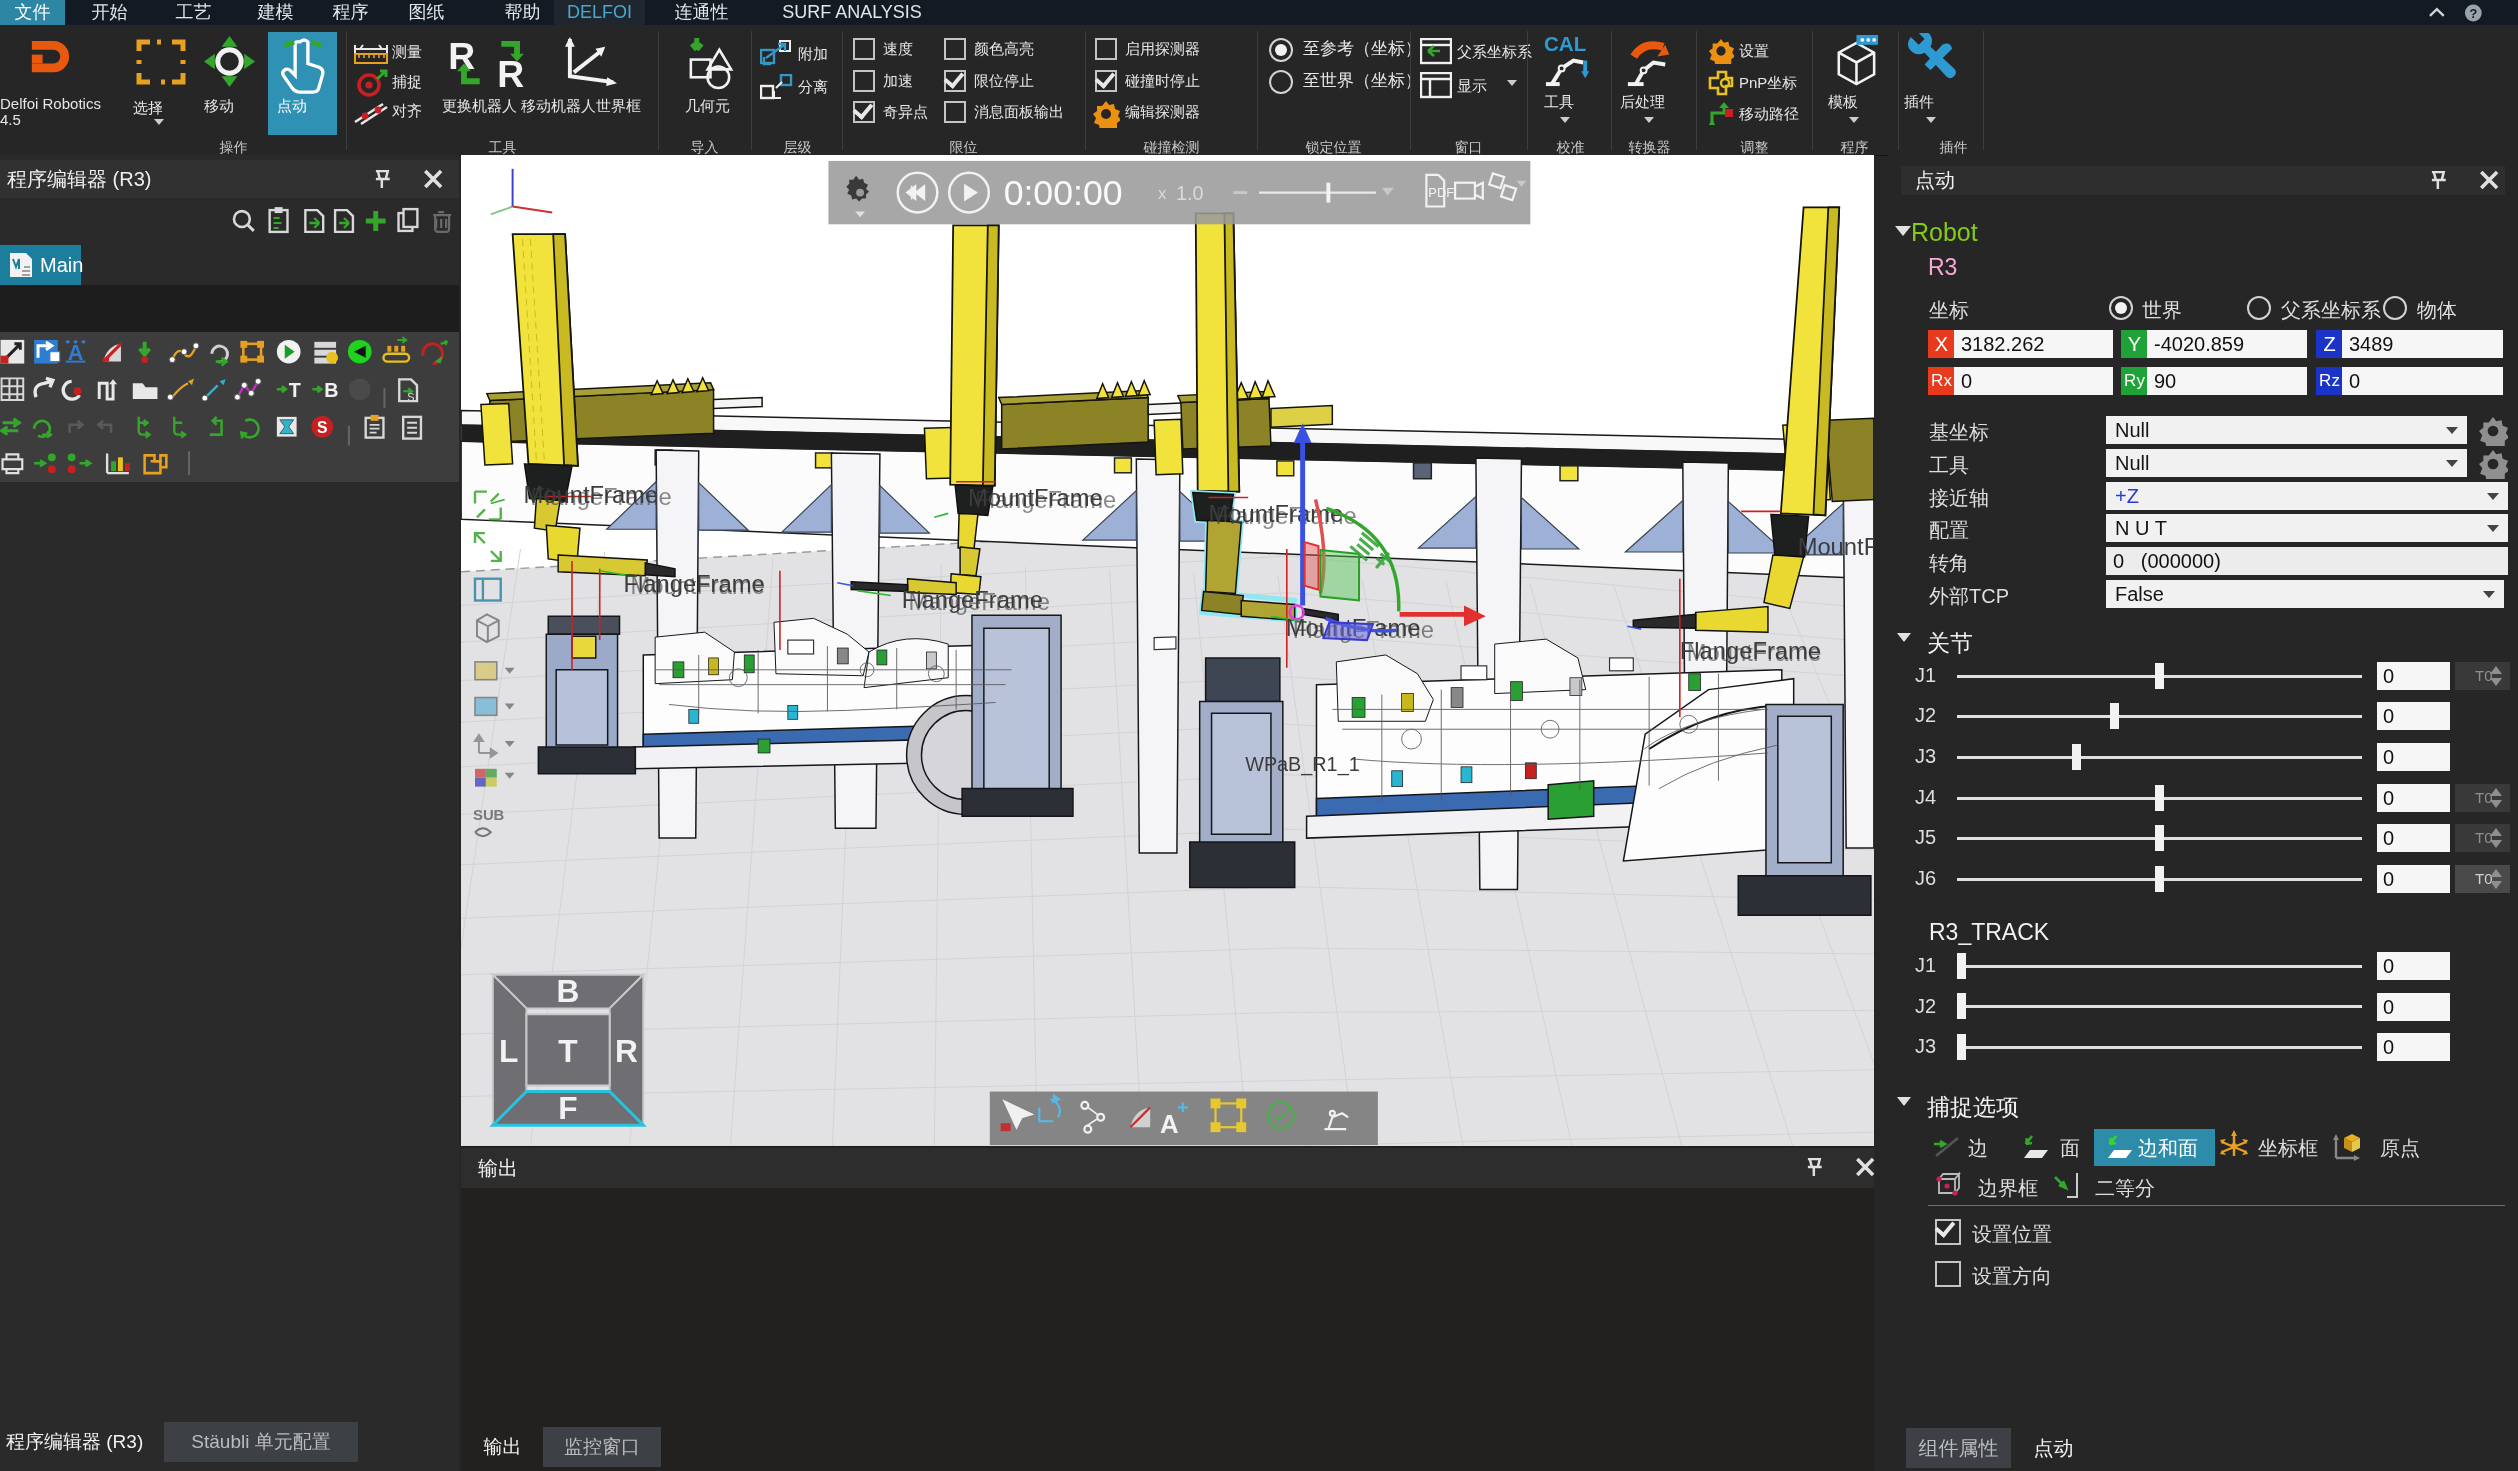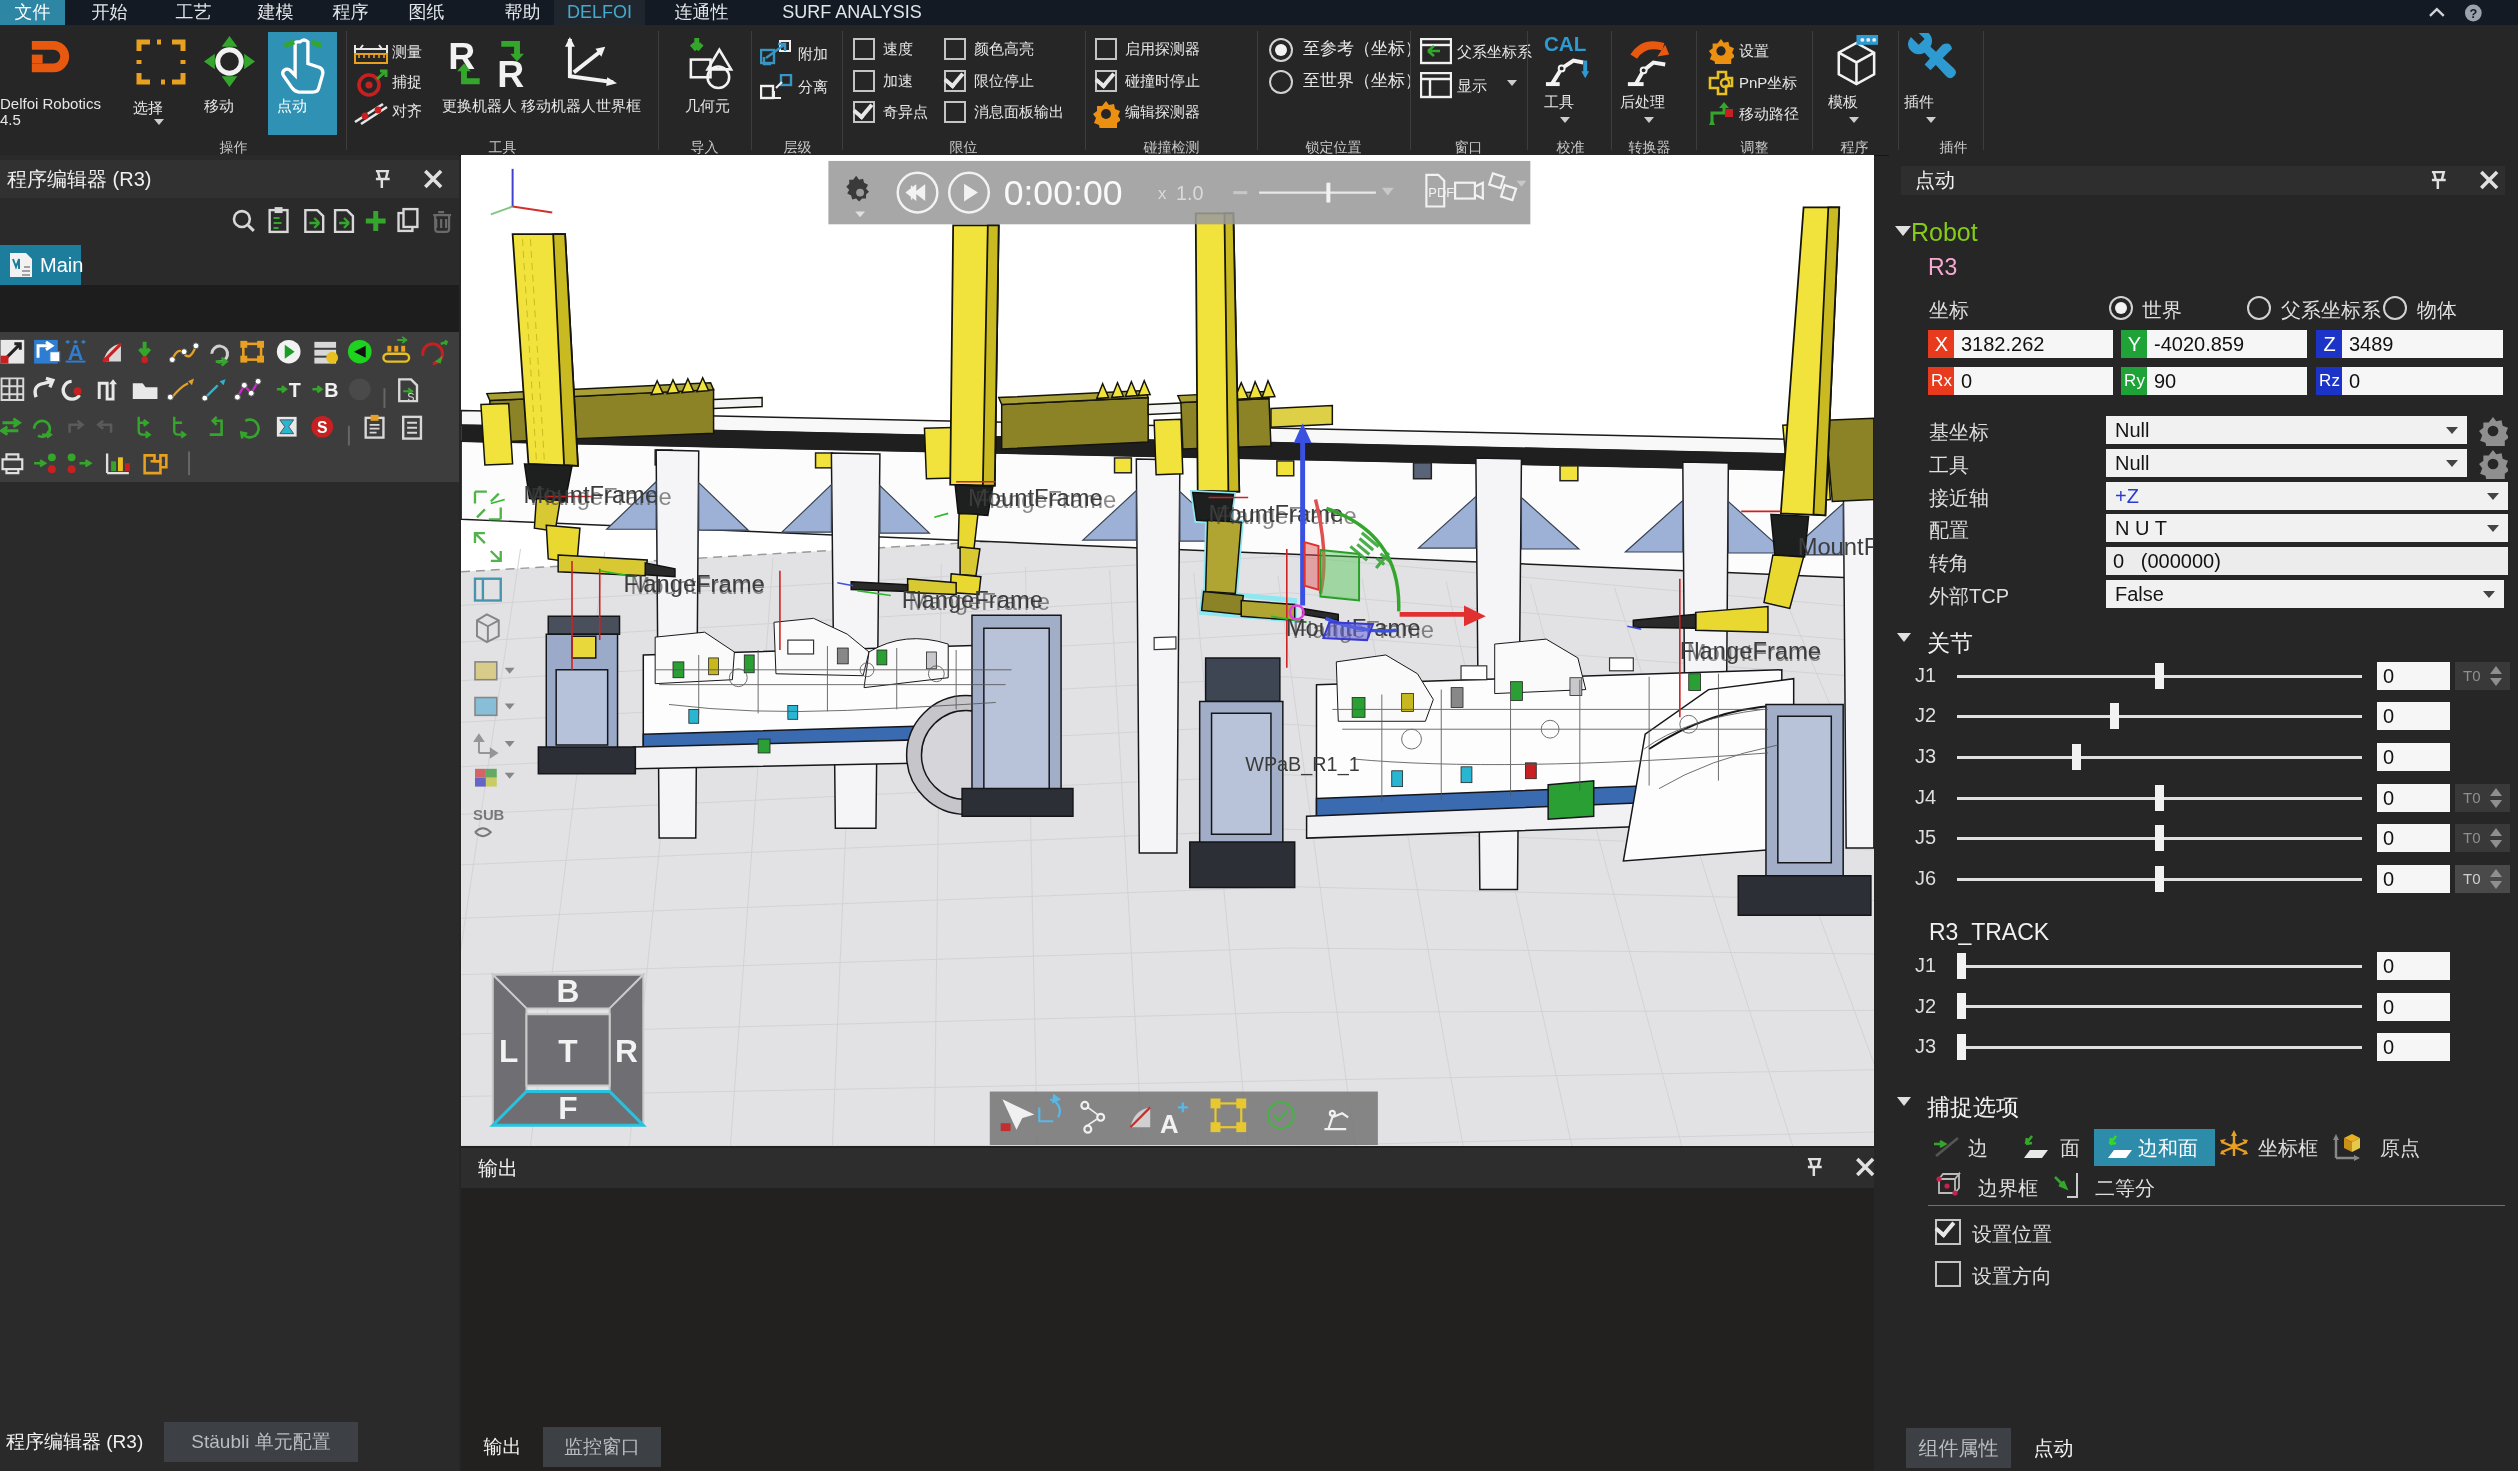--- a/index.html
+++ b/index.html
@@ -22,21 +22,21 @@
 #rightpanel{position:absolute;left:1889px;top:155px;width:630px;height:1316px;background:#262626}
 .phead{background:#313131;color:#f0f0f0;font-size:20px}
 .field{position:absolute;background:#f6f6f6;color:#111;font-size:20px;line-height:28px;height:28px;padding-left:7px;overflow:hidden}
 .badge{position:absolute;width:27px;height:28px;color:#fff;font-size:20px;text-align:center;line-height:28px}
 .drop{position:absolute;background:#f1f1f1;color:#151515;font-size:20px;line-height:28px;height:28px;padding-left:9px}
 .drop:after{content:"";position:absolute;right:9px;top:11px;border-left:6px solid transparent;border-right:6px solid transparent;border-top:7px solid #444}
 .jlabel{position:absolute;color:#dedede;font-size:20px}
 .slider{position:absolute;height:3px;background:#e0e0e0}
 .thumb{position:absolute;width:9px;height:26px;background:#f2f2f2;top:-12px}
 .jval{position:absolute;width:73px;height:28px;background:#f6f6f6;color:#111;font-size:20px;line-height:28px;padding-left:6px}
-.tospin{position:absolute;width:55px;height:28px;background:#393939;color:#8f8f8f;font-size:15px;line-height:28px;padding-left:8px}
+.tospin{position:absolute;width:55px;height:28px;background:#393939;color:#8f8f8f;font-size:15px;line-height:28px;padding-left:20px}
 .tospin:before{content:"";position:absolute;right:8px;top:4px;border-left:6px solid transparent;border-right:6px solid transparent;border-bottom:8px solid #8f8f8f}
 .tospin:after{content:"";position:absolute;right:8px;bottom:4px;border-left:6px solid transparent;border-right:6px solid transparent;border-top:8px solid #8f8f8f}
 .tab{position:absolute;height:40px;font-size:19px;line-height:40px;text-align:center}
 .tabin{background:#3d4045;color:#b9bcc0}
 .taba{color:#f2f2f2}
 </style></head>
 <body>
 <div id="menubar">
  <div class="mitem" style="left:0;width:65px;background:#2e86a5;color:#fff">文件</div>
  <div class="mitem" style="left:77px;width:65px">开始</div>

